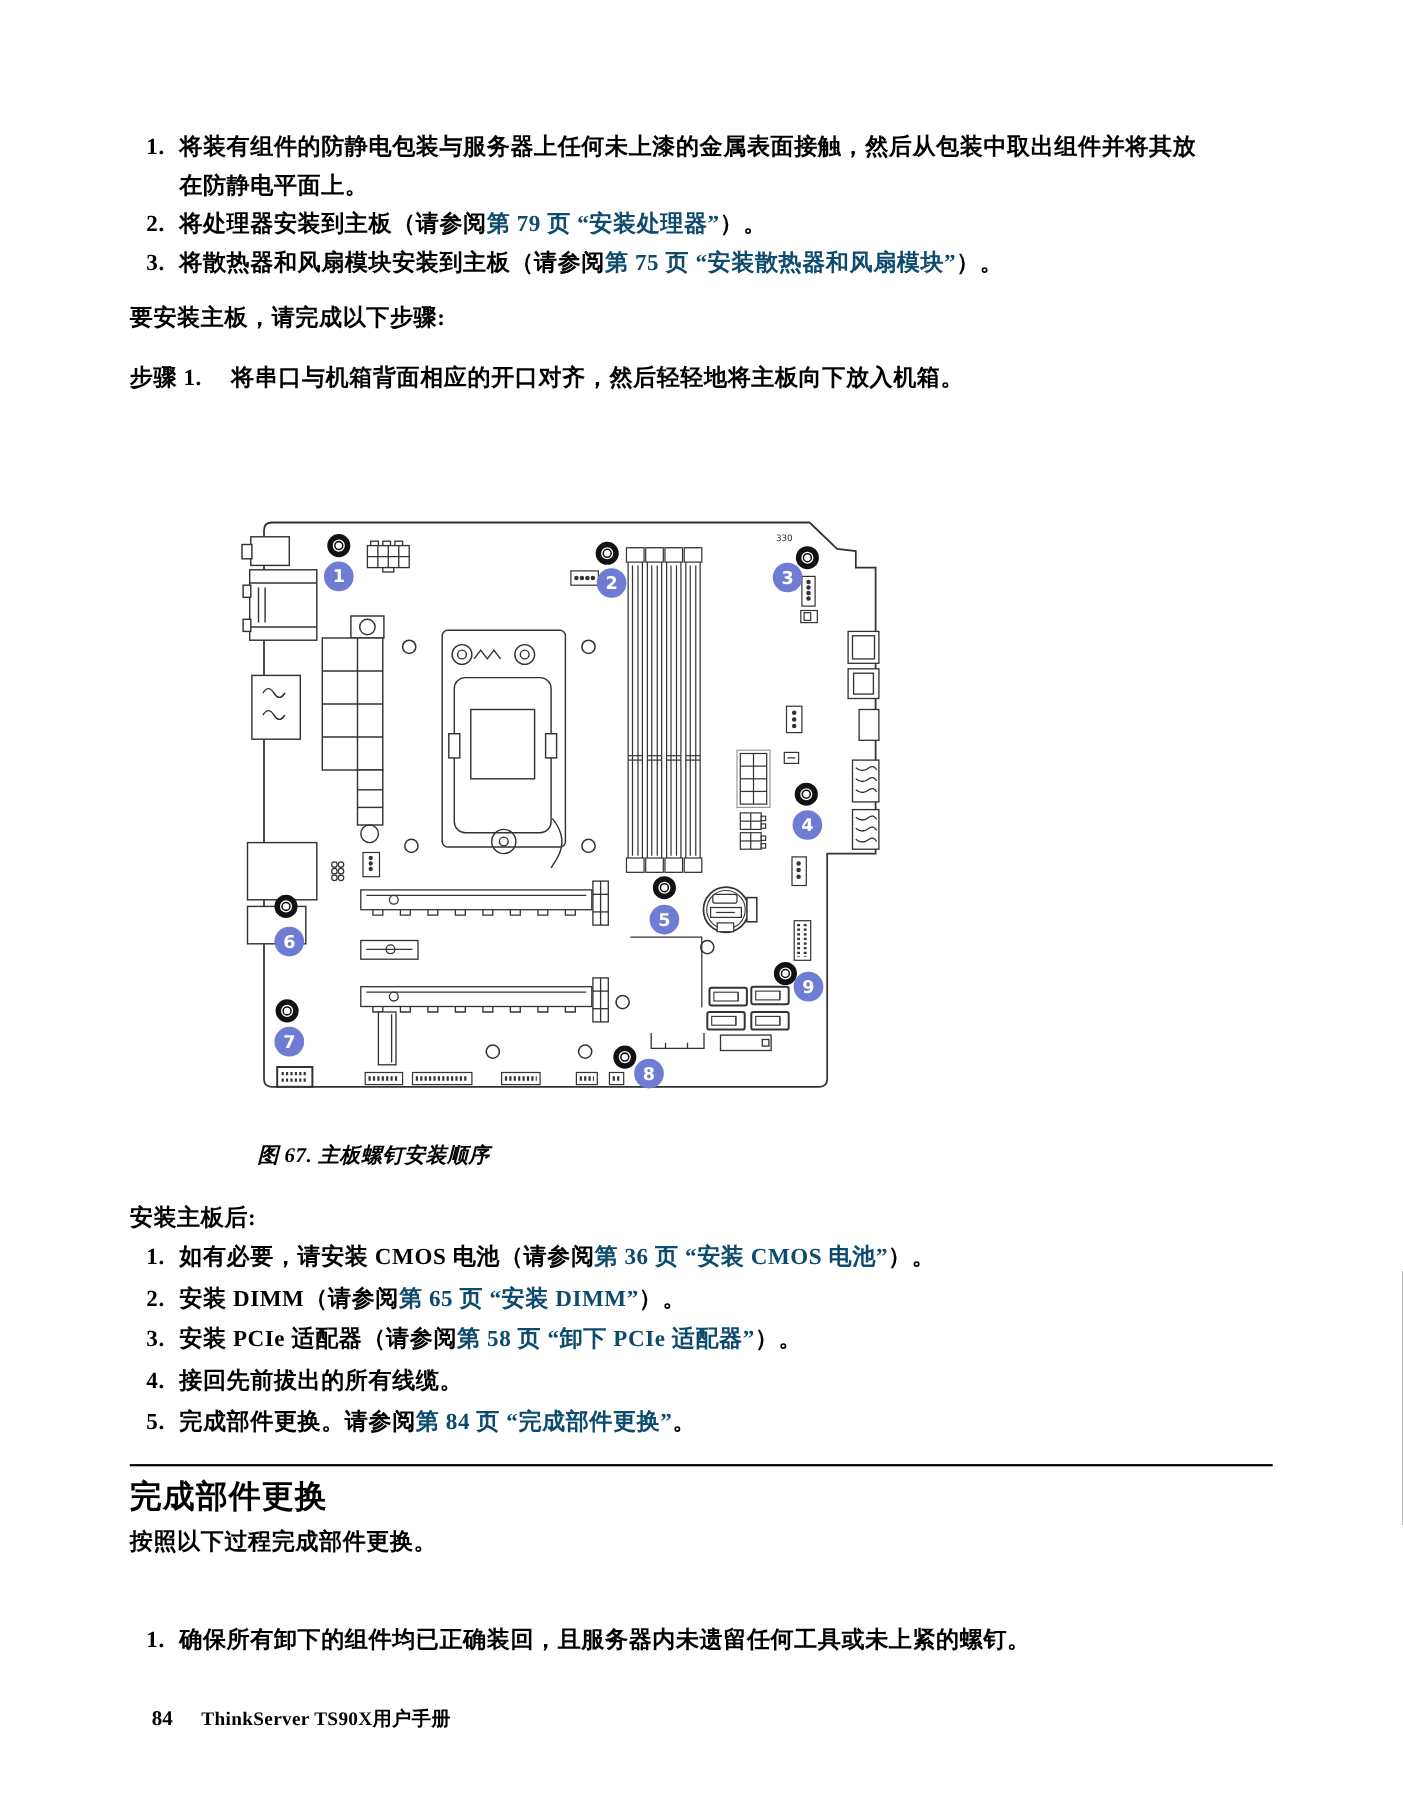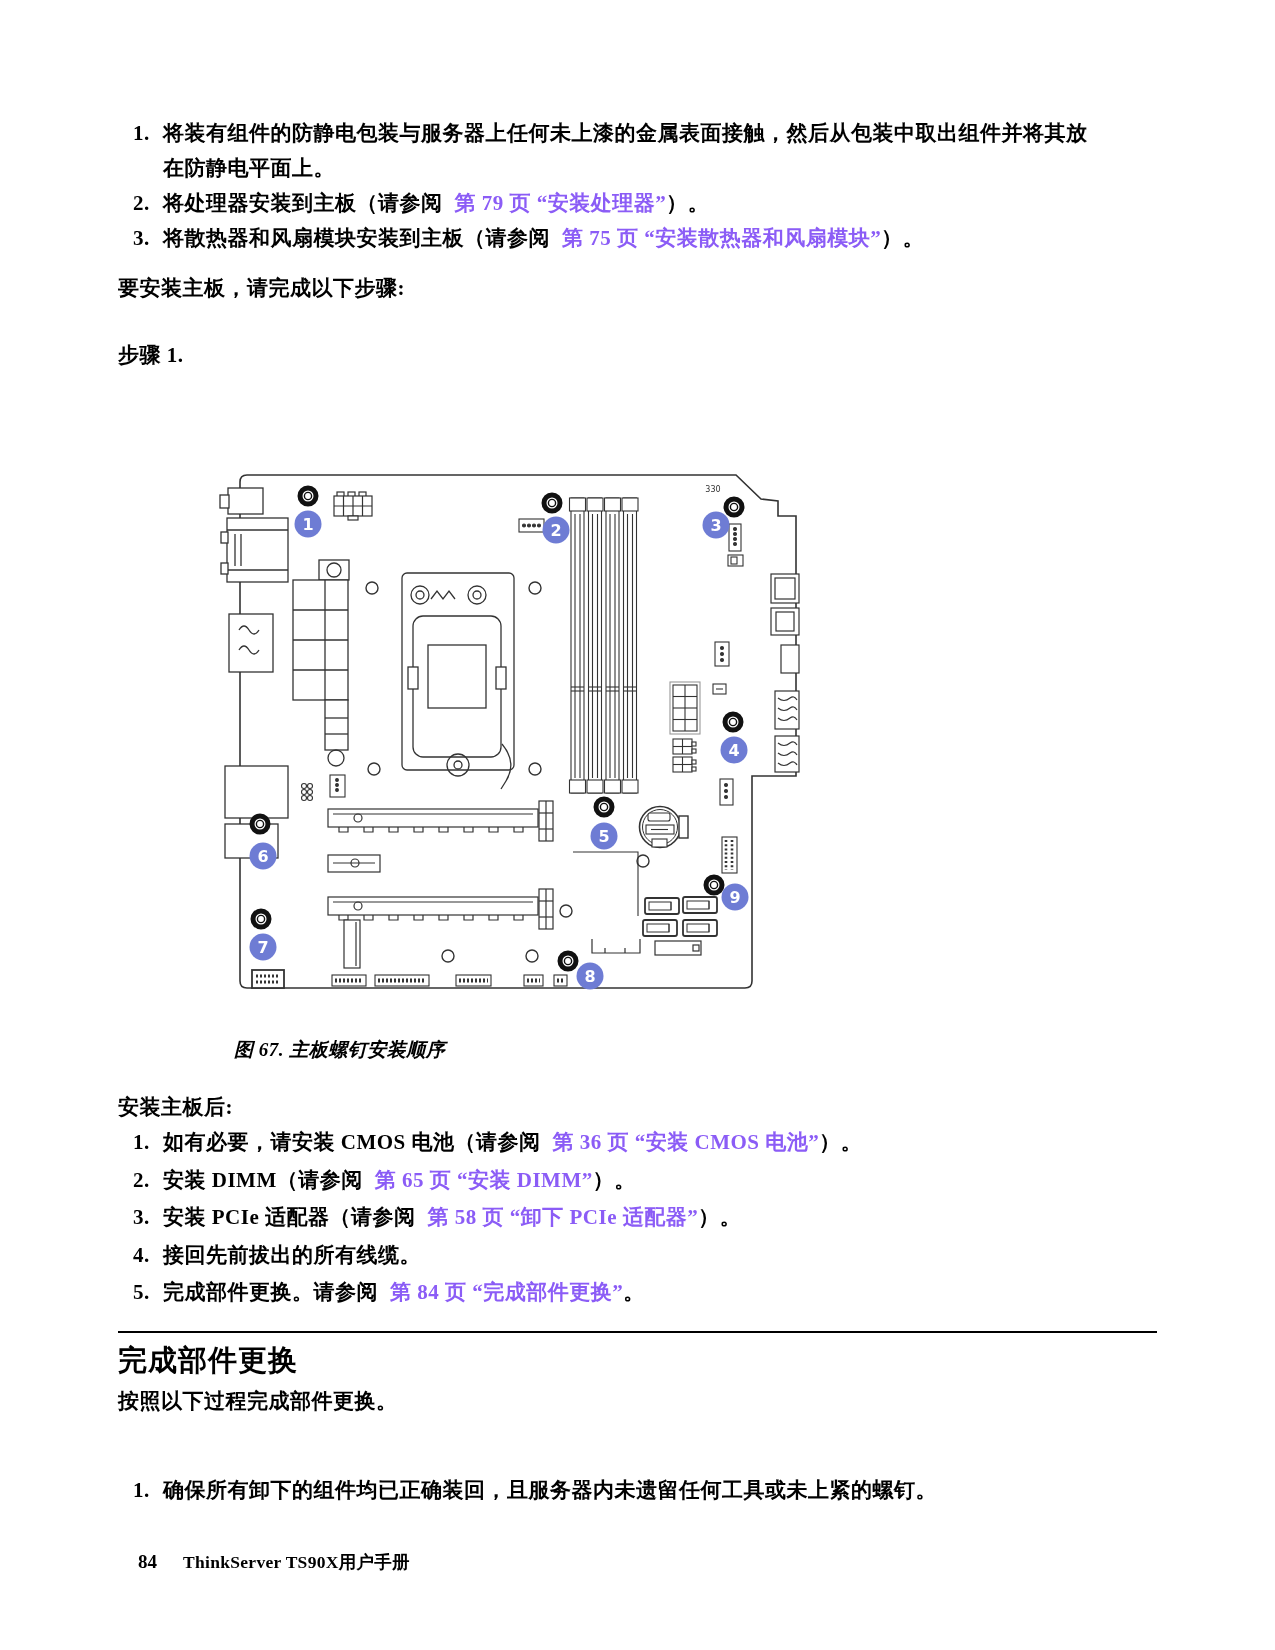--- a/index.html
+++ b/index.html
@@ -4,23 +4,23 @@
 <style>
   html,body{margin:0;padding:0;background:#888;}
   .page{position:relative;width:1275px;height:1650px;background:#fff;margin:0 auto;
         font-family:"Liberation Serif","DejaVu Sans",serif;color:#000;font-weight:700;overflow:hidden;}
   .abs{position:absolute;}
   .body-txt{font-size:21px;line-height:35px;letter-spacing:.5px;}
   .olist{display:block;}
   .olist .li{display:flex;}
   .olist .num{width:30px;flex:none;}
   .olist .txt{flex:1;}
-  .lnk{color:#8b5cf6;cursor:pointer;padding-left:12px;}
+  .lnk{color:#0c4a6e;cursor:pointer;}
   .steps .srow{display:flex;}
-  .steps .slabel{width:92px;flex:none;margin-top:12px;}
+  .steps .slabel{width:92px;flex:none;}
   .caption{font-size:19px;font-style:italic;letter-spacing:.5px;}
   .h1{font-size:29px;letter-spacing:1px;}
   .rule{height:2px;background:#000;}
   .footer{display:flex;align-items:baseline;font-size:19px;}
   .footer .doc{font-size:17.5px;margin-left:26px;letter-spacing:.3px;text-align:center;}
   svg text{font-family:"DejaVu Sans","Liberation Sans",sans-serif;}
   .callout-num{font-size:16px;font-weight:bold;fill:#fff;}
   .silk{font-size:8px;fill:#333;font-weight:normal;}
 </style>
 </head>
@@ -41,20 +41,21 @@
       <span class="num">3.</span>
       <span class="txt"><span>将散热器和风扇模块安装到主板（请参阅</span><span class="lnk">第 75 页 “安装散热器和风扇模块”</span><span>）。</span></span>
     </div>
   </div>
 
   <div class="abs body-txt" style="top:271px;left:118px;">要安装主板，请完成以下步骤:</div>
 
   <div class="abs body-txt steps" style="top:326px;left:118px;width:1000px;">
     <div class="srow">
       <span class="slabel">步骤 1.</span>
+      <span>将串口与机箱背面相应的开口对齐，然后轻轻地将主板向下放入机箱。</span>
     </div>
   </div>
 
   <svg class="abs" style="top:448px;left:215px;" width="600" height="545" viewBox="0 0 600 545">
     <defs>
       <g id="screw">
         <circle r="8" fill="#fff" stroke="#111" stroke-width="5"></circle>
         <circle r="3.6" fill="#fff" stroke="#111" stroke-width="1.4"></circle>
       </g>
       <g id="hole">

